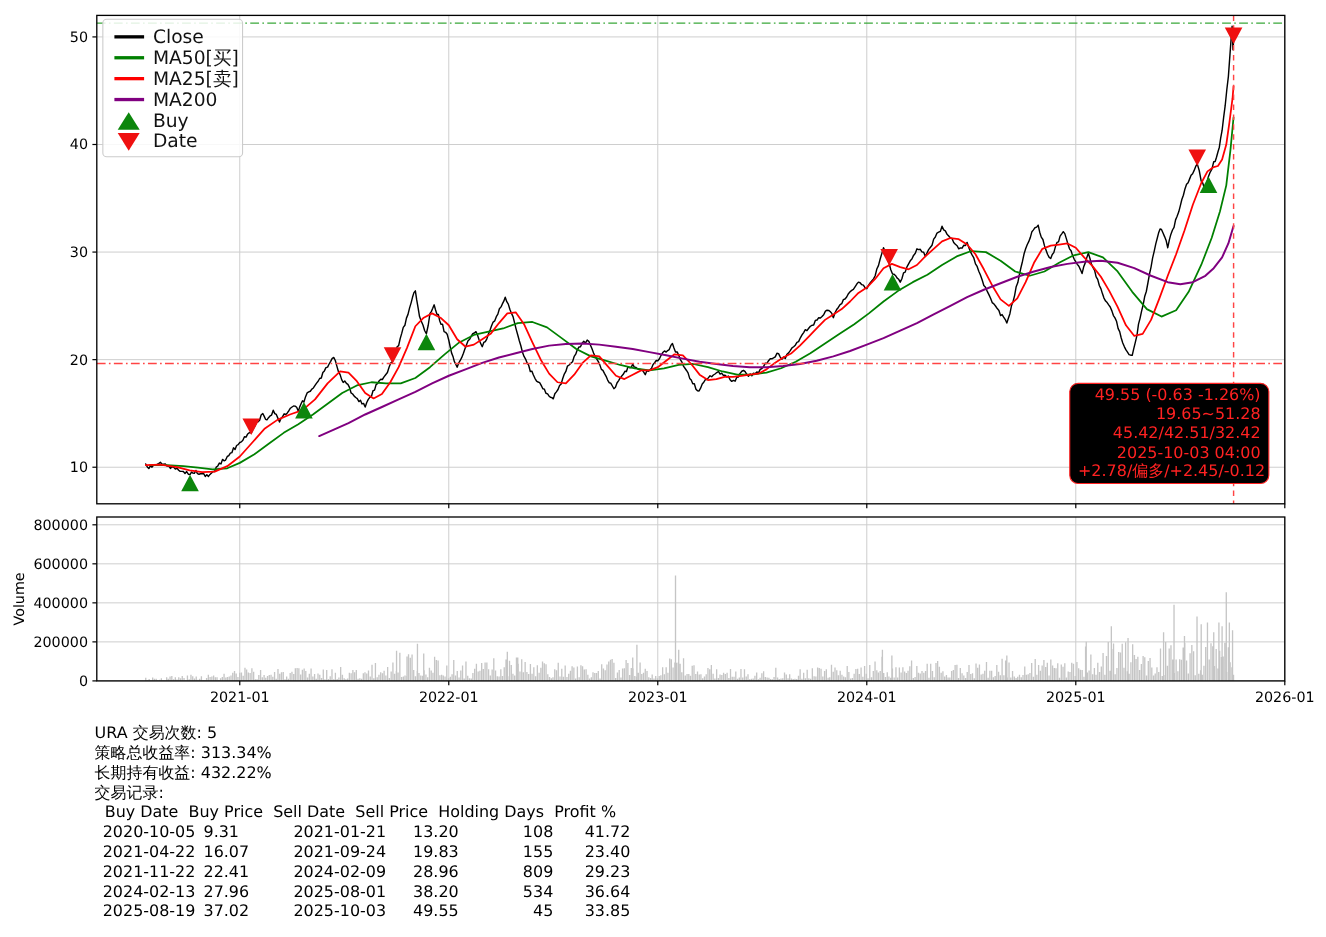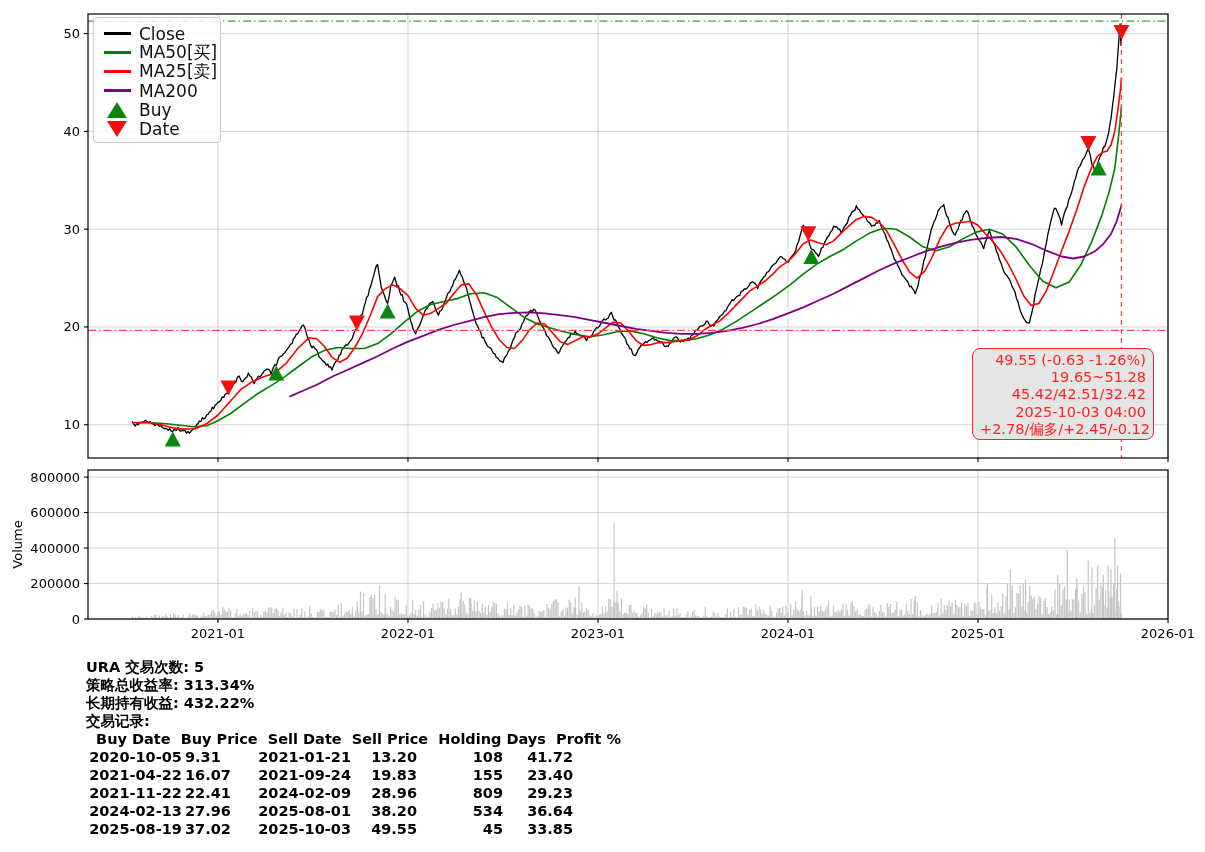--- a/index.html
+++ b/index.html
@@ -9,24 +9,24 @@
   .legend{position:absolute;left:93px;top:17px;width:110px;
           background:rgba(255,255,255,0.85);border:1px solid #cccccc;border-radius:4px;
           padding:6px 8px 4px 8px;z-index:5;}
   .legend-row{display:flex;align-items:center;height:19px;}
   .legend-sample{width:30px;display:flex;justify-content:center;align-items:center;flex:0 0 30px;}
   .legend-line{width:27px;height:3px;}
   .legend-label{margin-left:7px;font-size:17px;color:#111;white-space:nowrap;}
   .tri-up{width:0;height:0;border-left:10px solid transparent;border-right:10px solid transparent;border-bottom:16px solid #0c860c;}
   .tri-down{width:0;height:0;border-left:10px solid transparent;border-right:10px solid transparent;border-top:16px solid #ef1010;}
   .annotation{position:absolute;left:972px;top:348px;width:166px;height:84px;
-              border:1.5px solid #ff2222;border-radius:8px;background:#e5e5e5;
+              border:1.5px solid #ff2222;border-radius:8px;background:#000000;
               color:#ff2222;font-size:14.5px;line-height:17.2px;text-align:right;
               padding:3px 7px;z-index:6;white-space:nowrap;}
-  .stats{position:absolute;left:86px;top:658px;font-size:14.5px;line-height:18px;color:#000;font-weight:bold;}
+  .stats{position:absolute;left:86px;top:658px;font-size:14.5px;line-height:18px;color:#000;}
   .stats div{white-space:pre;}
   .trades-header{white-space:pre;}
   .trade-row{display:grid;grid-template-columns:99px 62px 104px 66px 86px 70px;}
   .trade-row span{display:block;}
   .trade-row .c0{text-align:center;}
   .trade-row .c1{text-align:left;}
   .trade-row .c2{text-align:right;padding-left:6px;}
   .trade-row .c3,.trade-row .c4,.trade-row .c5{text-align:right;}
 </style>
 </head>

